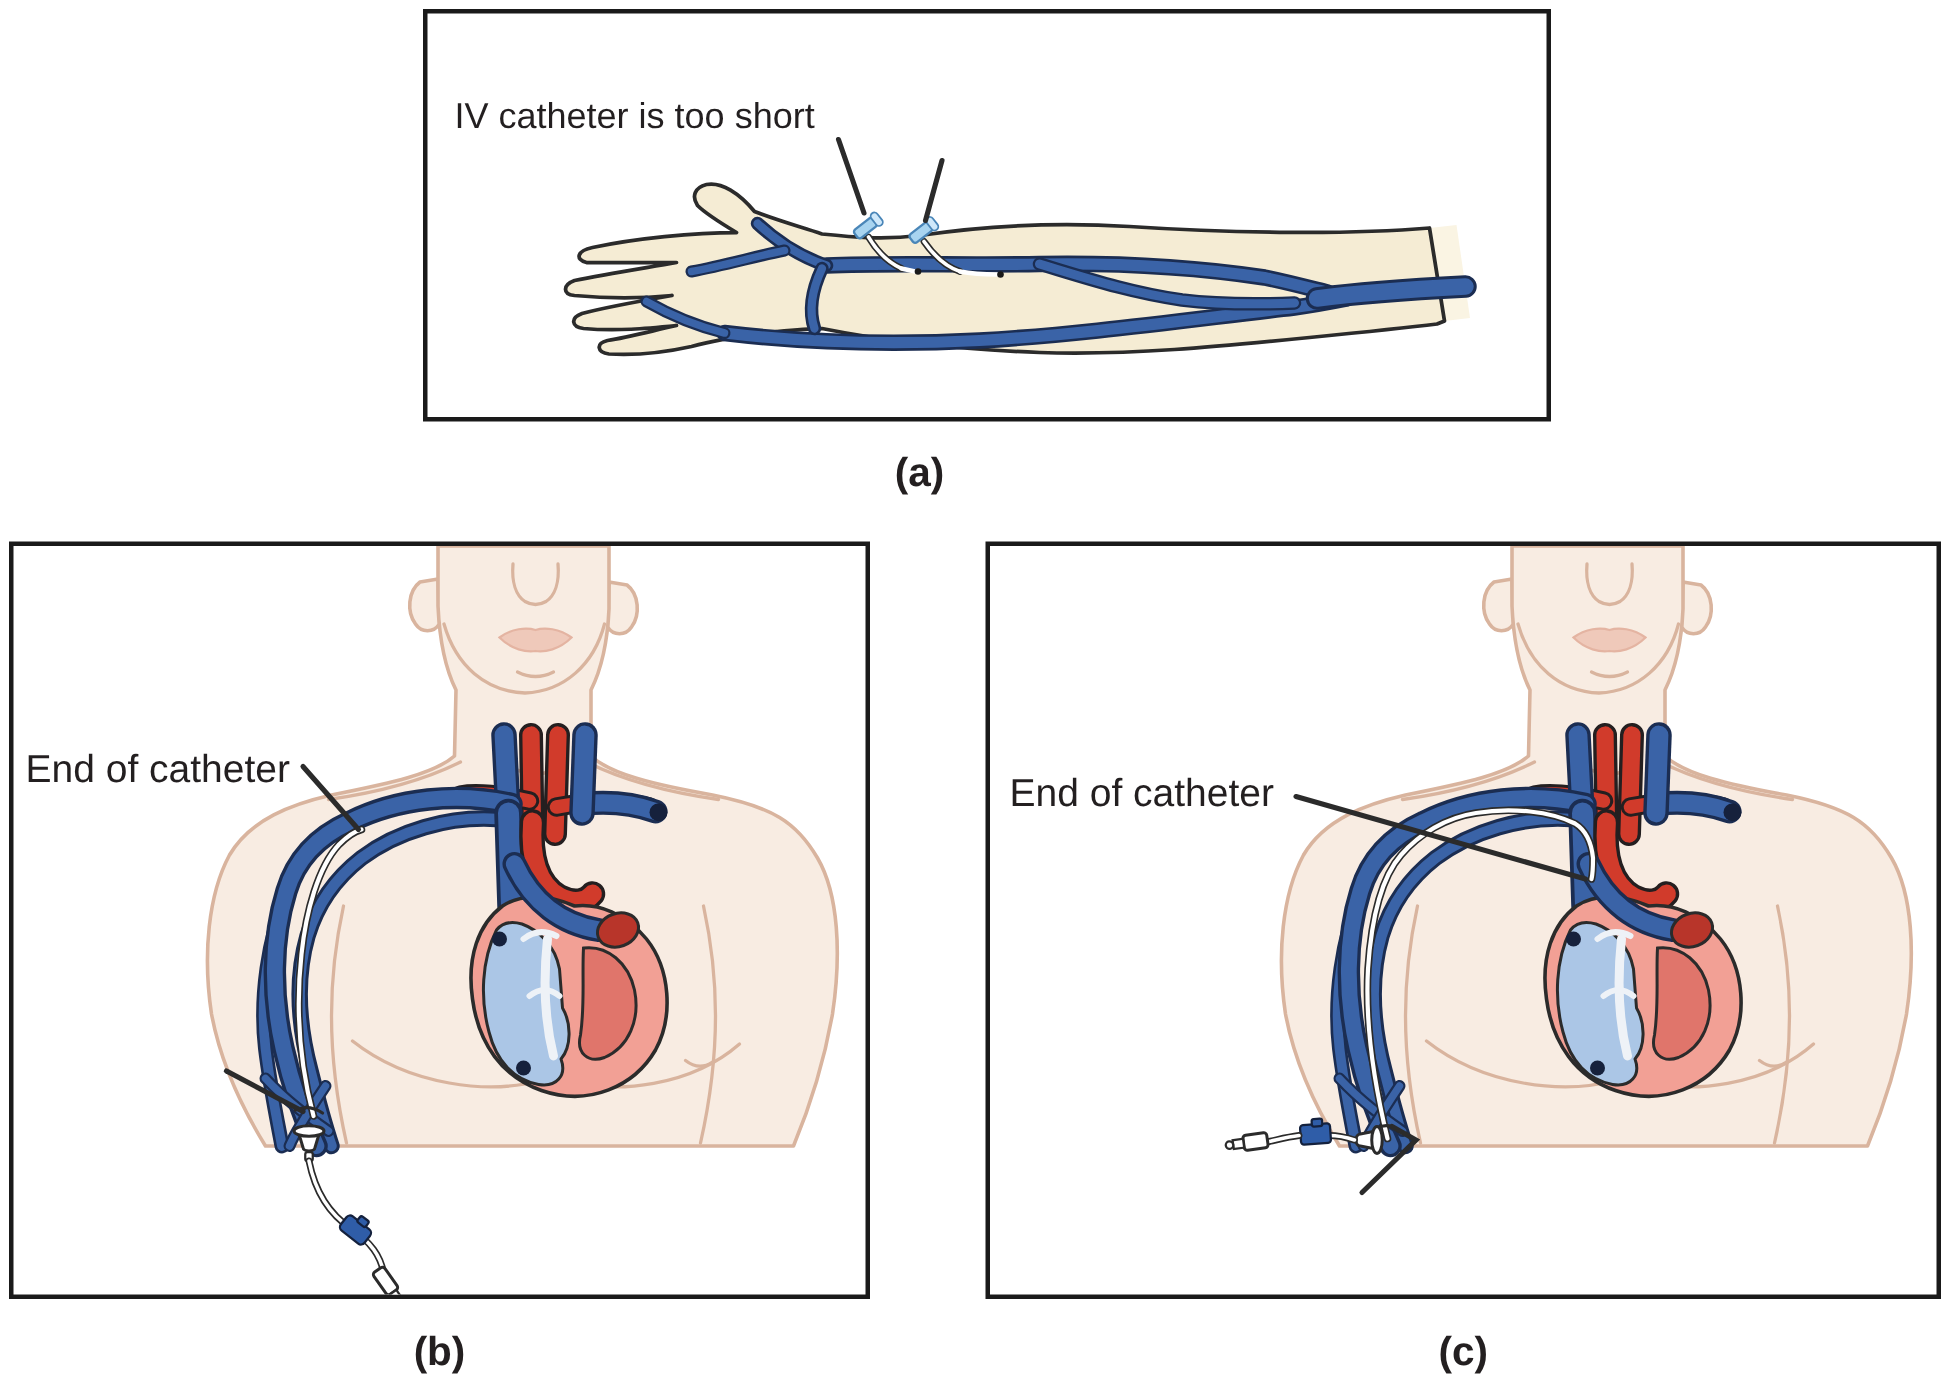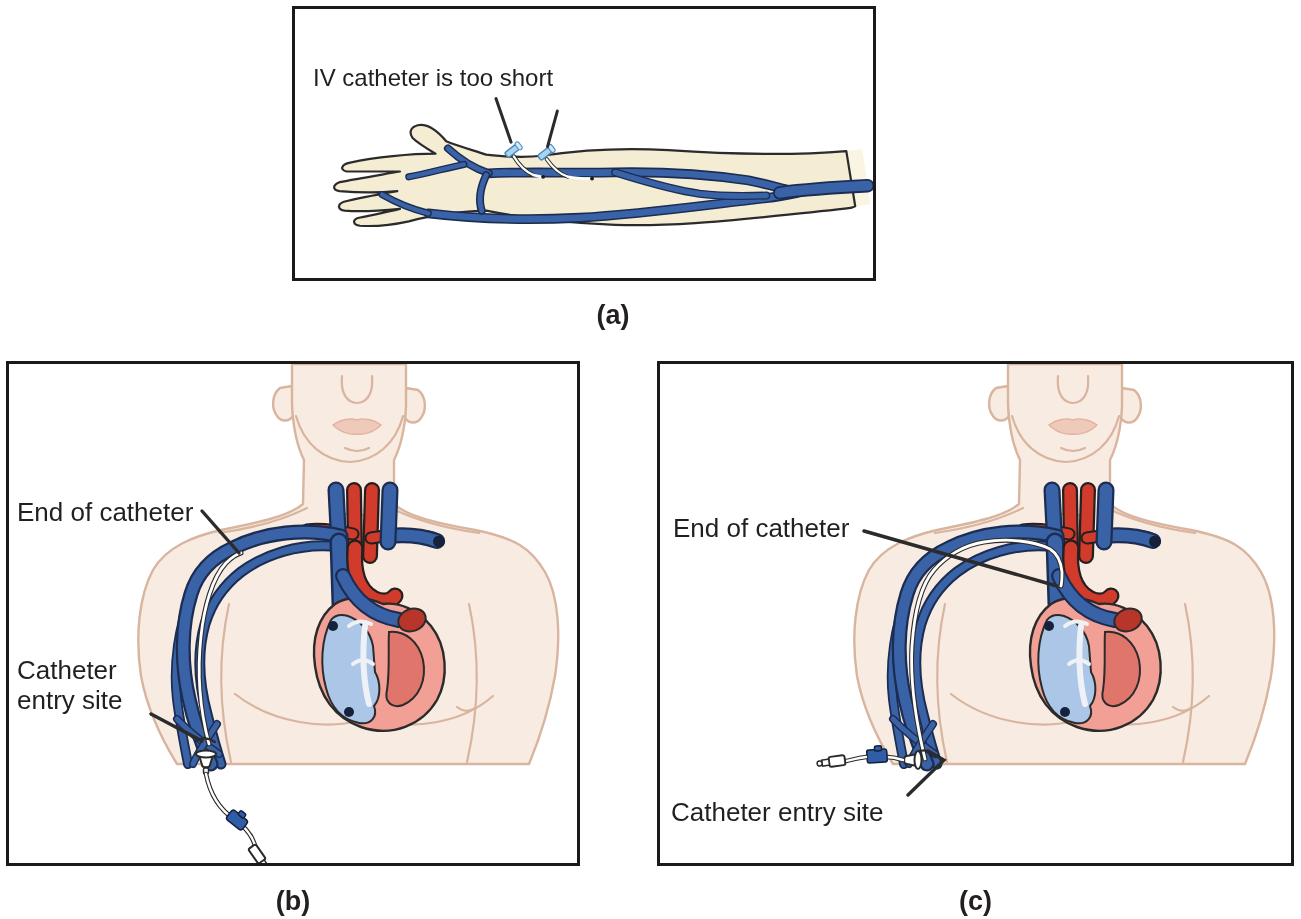--- a/index.html
+++ b/index.html
@@ -7,21 +7,21 @@
     --vein-blue:#3a63a7; --vein-dark:#1b2d52; --artery-red:#d13b2b; --artery-dark:#241f20;
     --skin-arm:#f5ecd4; --skin-body:#f8ece2; --body-line:#d9b49e; --lip:#efc9ba;
     --heart-salmon:#f2a095; --heart-blue:#abc6e6; --heart-inner:#e0756b; --heart-dark-red:#b8352a;
     --catheter-white:#ffffff; --hub-blue:#a8d4f0; --clamp-blue:#2f5da8;
   }
   html,body{margin:0;padding:0;background:var(--background);}
   .canvas{position:relative;width:1301px;height:919px;background:var(--background);
           font-family:"Liberation Sans",sans-serif;overflow:hidden;}
   .panel{position:absolute;background:#fff;border:3px solid var(--panel-border);box-sizing:border-box;}
   .panel svg{display:block;width:100%;height:100%;}
-  .panel-a{left:292px;top:6px;width:584px;height:275px;}
+  .panel-a{left:282px;top:6px;width:752px;height:275px;}
   .panel-b{left:6px;top:361px;width:574px;height:505px;}
   .panel-c{left:657px;top:361px;width:637px;height:505px;}
   .lbl{position:absolute;color:var(--text);white-space:nowrap;line-height:1.15;}
   .lbl-a{font-size:24px;}
   .lbl-bc{font-size:26px;}
   .caption{position:absolute;color:var(--text);font-size:27px;font-weight:bold;text-align:center;}
   .cap-a{left:285px;top:300px;width:656px;}
   .cap-b{left:6px;top:886px;width:574px;}
   .cap-c{left:657px;top:886px;width:637px;}
   
@@ -226,24 +226,20 @@
         <g transform="translate(248,490) rotate(55)">
           <rect class="hw" x="-9" y="-4.5" width="18" height="9" rx="2"></rect>
           <rect class="hwThin" x="9" y="-2.5" width="6" height="5"></rect>
         </g>
       </g>
 
       <path class="leader" d="M193,147 L230,189"></path>
       <path class="leader" d="M142,350 L193,377"></path>
     </svg>
     <div class="lbl lbl-bc" style="left:8px;top:134px">End of catheter</div>
-    <div class="lbl lbl-bc" style="left:8px;top:292px">
-      <div>Catheter</div>
-      <div>entry site</div>
-    </div>
   </section>
   <div class="caption cap-b">(b)</div>
 
   <section class="panel panel-c">
     <svg viewBox="0 0 631 499">
       <use href="#torso-art" transform="translate(65,0)"></use>
 
       <g>
         <path class="cU" d="M265,395 C256,358 250,318 252,282 C254,252 260,222 274,206 C286,192 304,181 324,178 C348,174 374,177 390,185 C398,190 401,198 402,208 C402,214 402,218 401,222" stroke-width="5"></path>
         <path class="cO" d="M265,395 C256,358 250,318 252,282 C254,252 260,222 274,206 C286,192 304,181 324,178 C348,174 374,177 390,185 C398,190 401,198 402,208 C402,214 402,218 401,222" stroke-width="2.8"></path>
@@ -267,17 +263,16 @@
           <rect class="hw" x="-8" y="-5" width="16" height="10" rx="2"></rect>
           <rect class="hwThin" x="-15" y="-3" width="7" height="6"></rect>
           <circle class="hwThin" cx="-17.5" cy="0" r="2.5"></circle>
         </g>
       </g>
 
       <path class="leader" d="M204,167 L397,222"></path>
       <path class="leader" d="M248,431 L284,396 L268,387"></path>
     </svg>
     <div class="lbl lbl-bc" style="left:13px;top:150px">End of catheter</div>
-    <div class="lbl lbl-bc" style="left:11px;top:434px">Catheter entry site</div>
   </section>
   <div class="caption cap-c">(c)</div>
 
 </div>
 
 </body></html>

